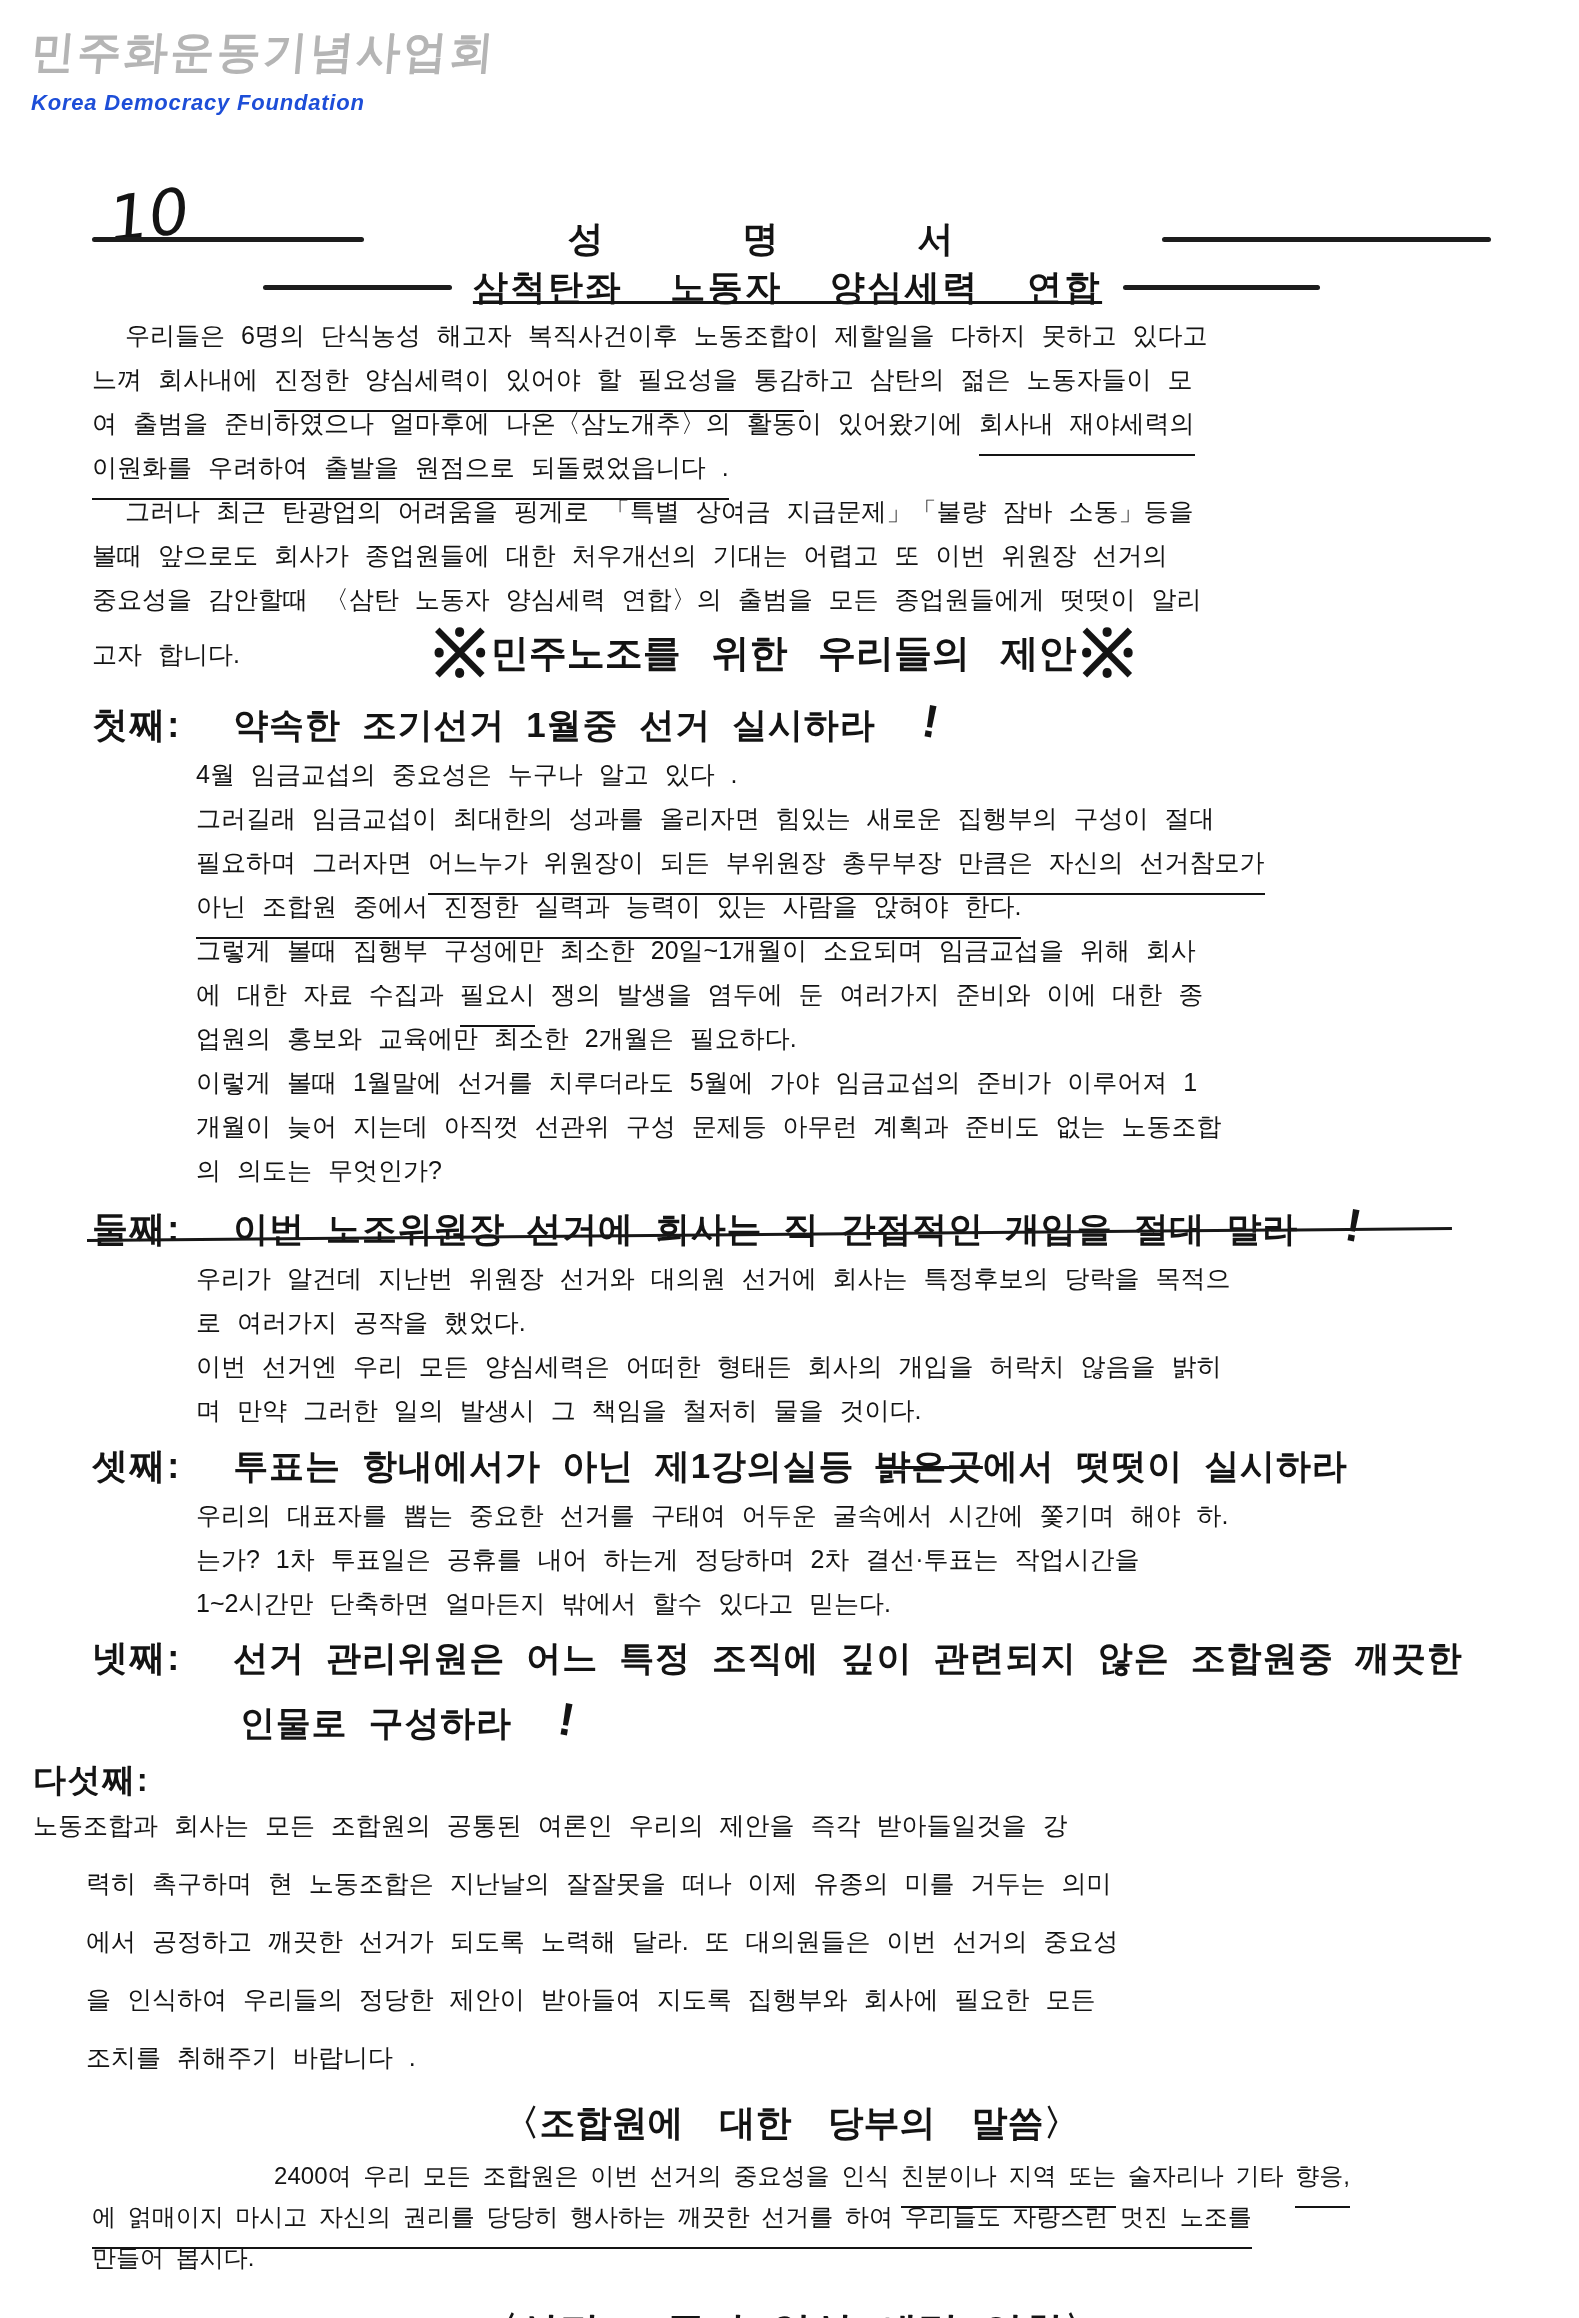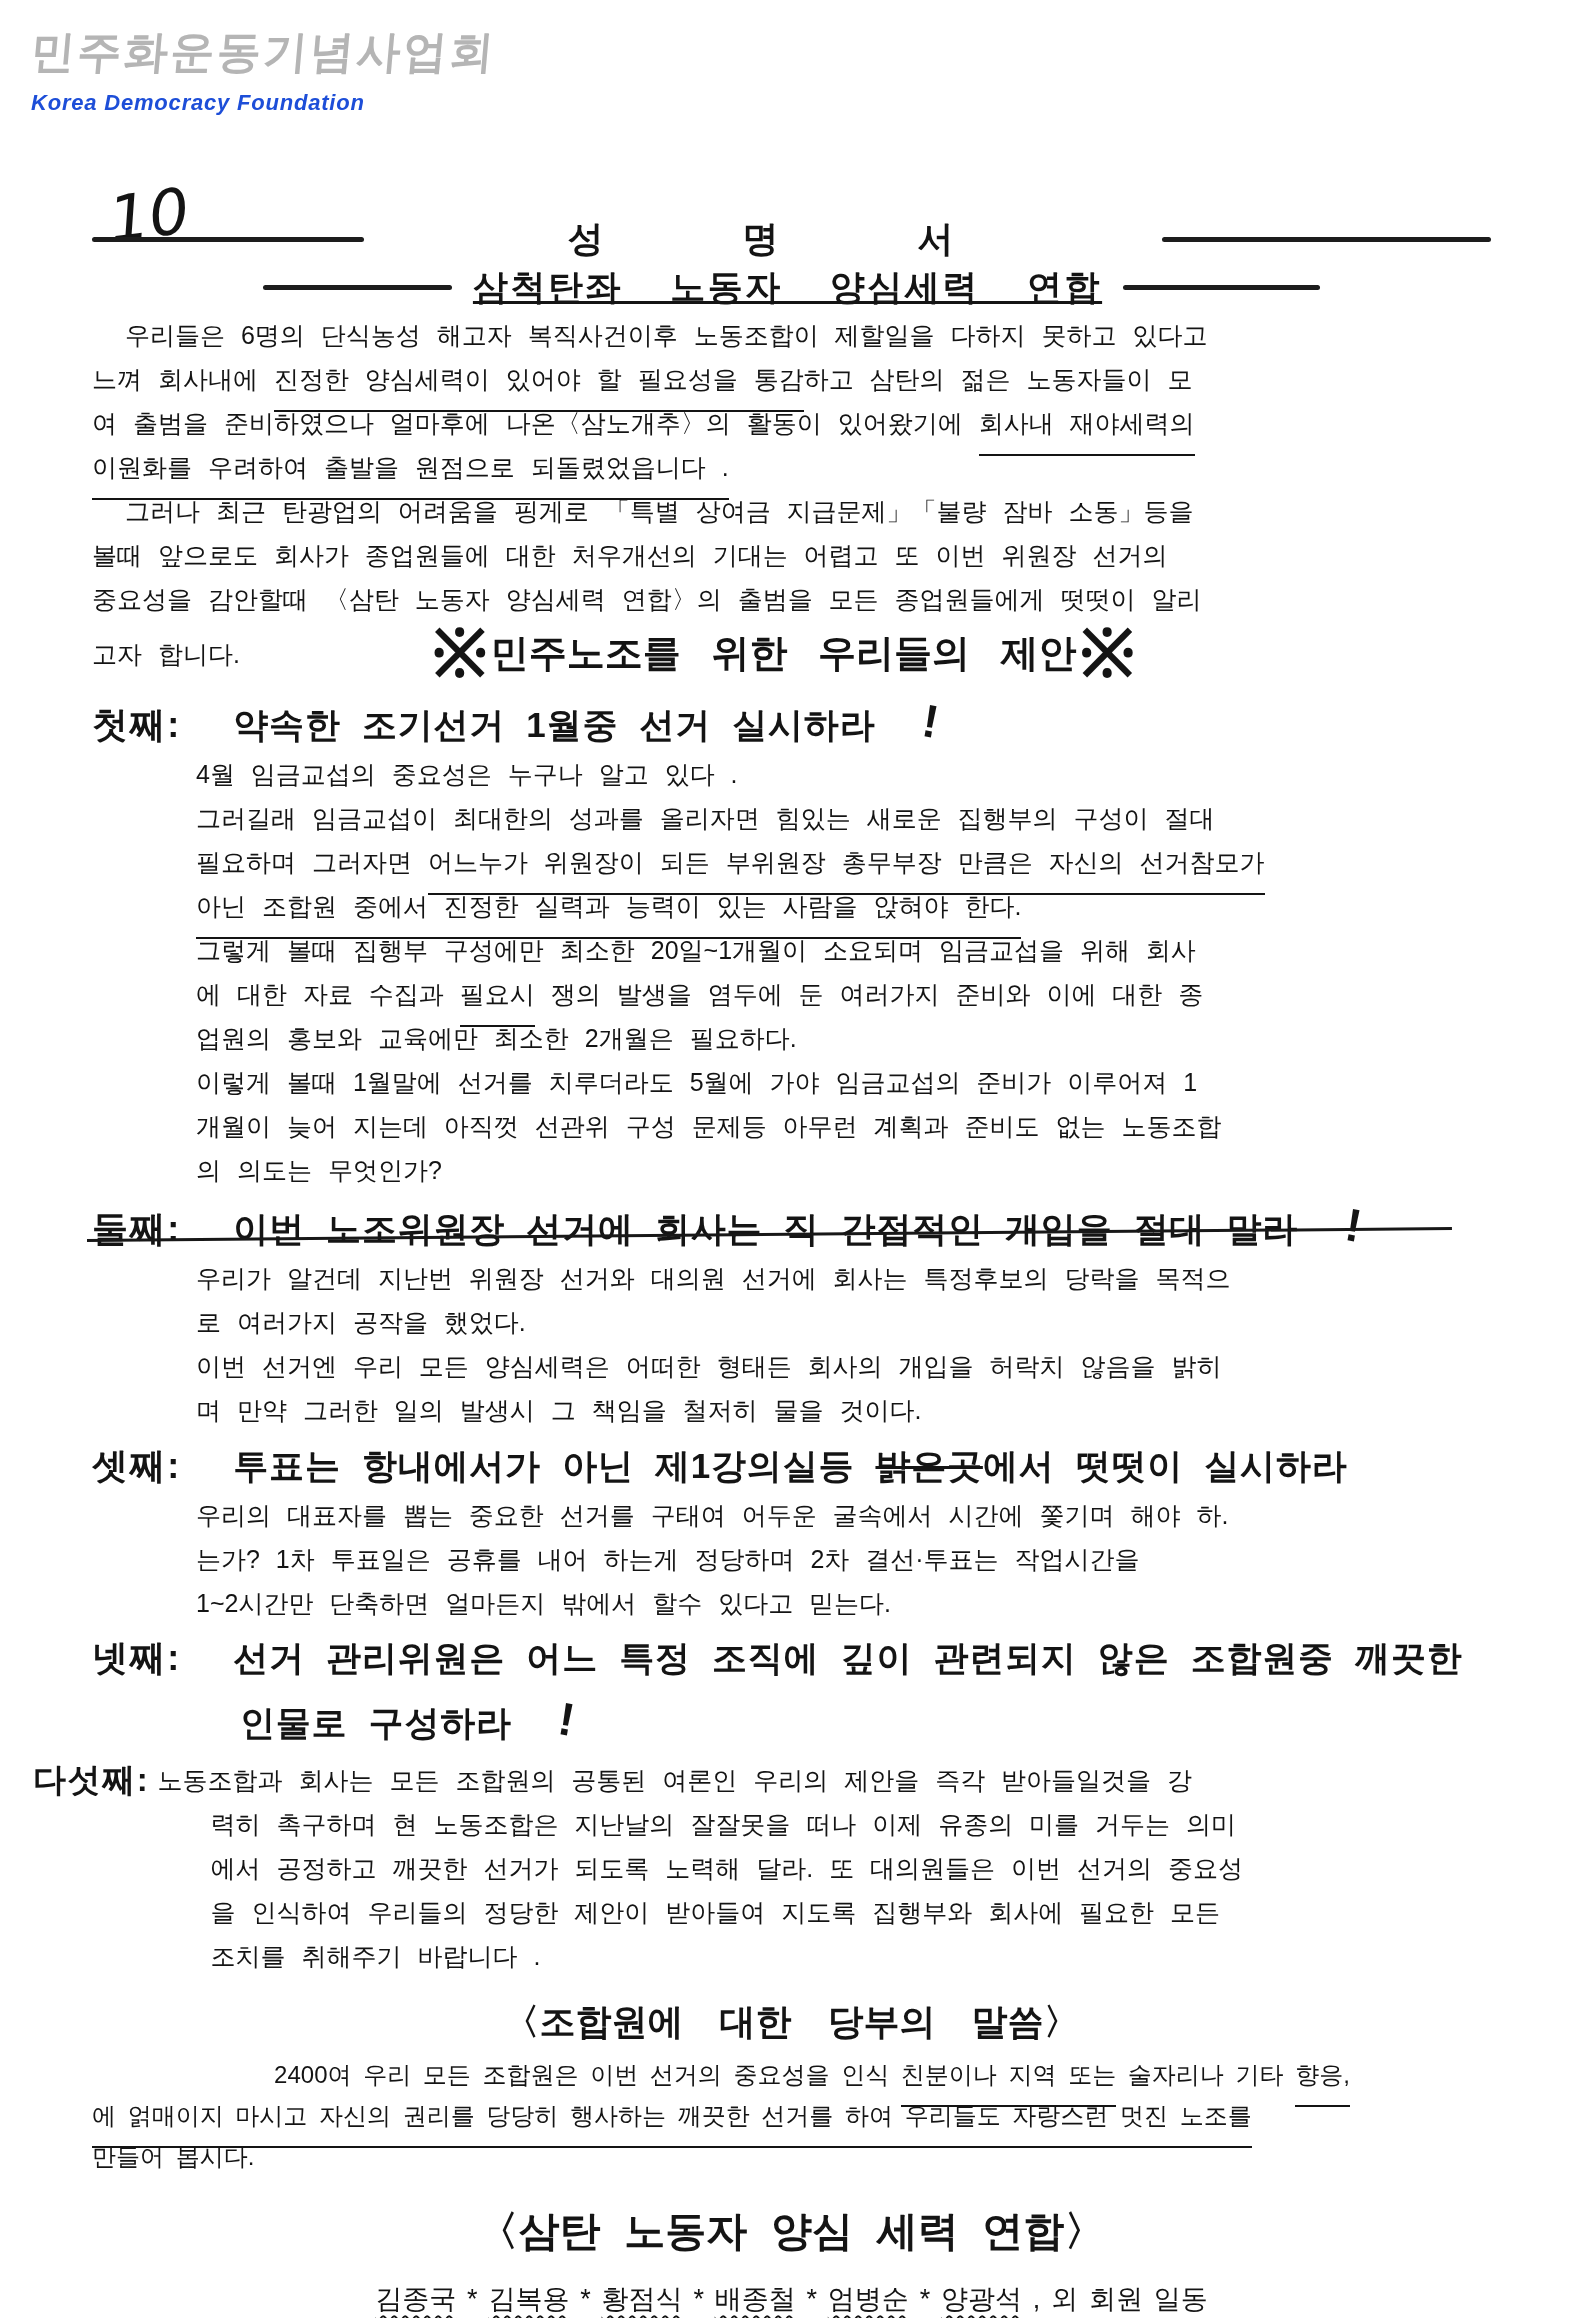--- a/index.html
+++ b/index.html
@@ -35,23 +35,23 @@
   .sec-head-row { display:flex; align-items:baseline; margin-top:6.6px; line-height:54px; white-space:nowrap;gap:36px; }
   .sec-label { font-size:36px; font-weight:bold; letter-spacing:1.6px; margin-right:16.5px; flex:0 0 auto; }
   .sec-head { font-size:35px; font-weight:bold; letter-spacing:0.8px; word-spacing:10.7px; }
   .excl { font-size:46px; font-weight:bold; display:inline-block; transform:rotate(10deg); margin-left:11.5px; }
   .sec-body { margin-left:104px; }
   .head-struck { position:relative; }
   .head-struck::after { content:""; position:absolute; left:-5px; right:39px; top:60%; height:3.3px;
                         background:#181818; transform:rotate(-0.5deg); }
   .head2 { margin-left:148px; }
 
-  .sec5 { display:flex; margin-left:-59px; margin-top:8.2px; }
+  .sec5 { display:flex; margin-left:-59px; margin-top:8.2px;flex-direction:column; }
   .sec5 .sec-label { font-size:33px; margin-right:8.2px; }
-  .ml { margin-left:53px; }
+  .ml { margin-left:53px;margin-top:14px; }
 
   .closing-head { text-align:center; font-size:36px; font-weight:bold; word-spacing:26px; margin:20px 0 6.6px; }
   .cln { font-size:24px; line-height:41px; white-space:nowrap; word-spacing:5px; }
   .cind { text-indent:41px;text-align:center; }
   .closing-org { text-align:center; font-size:41px; font-weight:bold; word-spacing:12.3px; margin-top:21.4px; line-height:66px; }
   .names-row { text-align:center; font-size:27px; margin-top:11.5px; word-spacing:3.3px; line-height:46px; }
   .name { text-decoration:underline; text-decoration-style:wavy; text-decoration-thickness:1.6px; text-underline-offset:6.6px; }
 </style>
 </head>
 <body>

